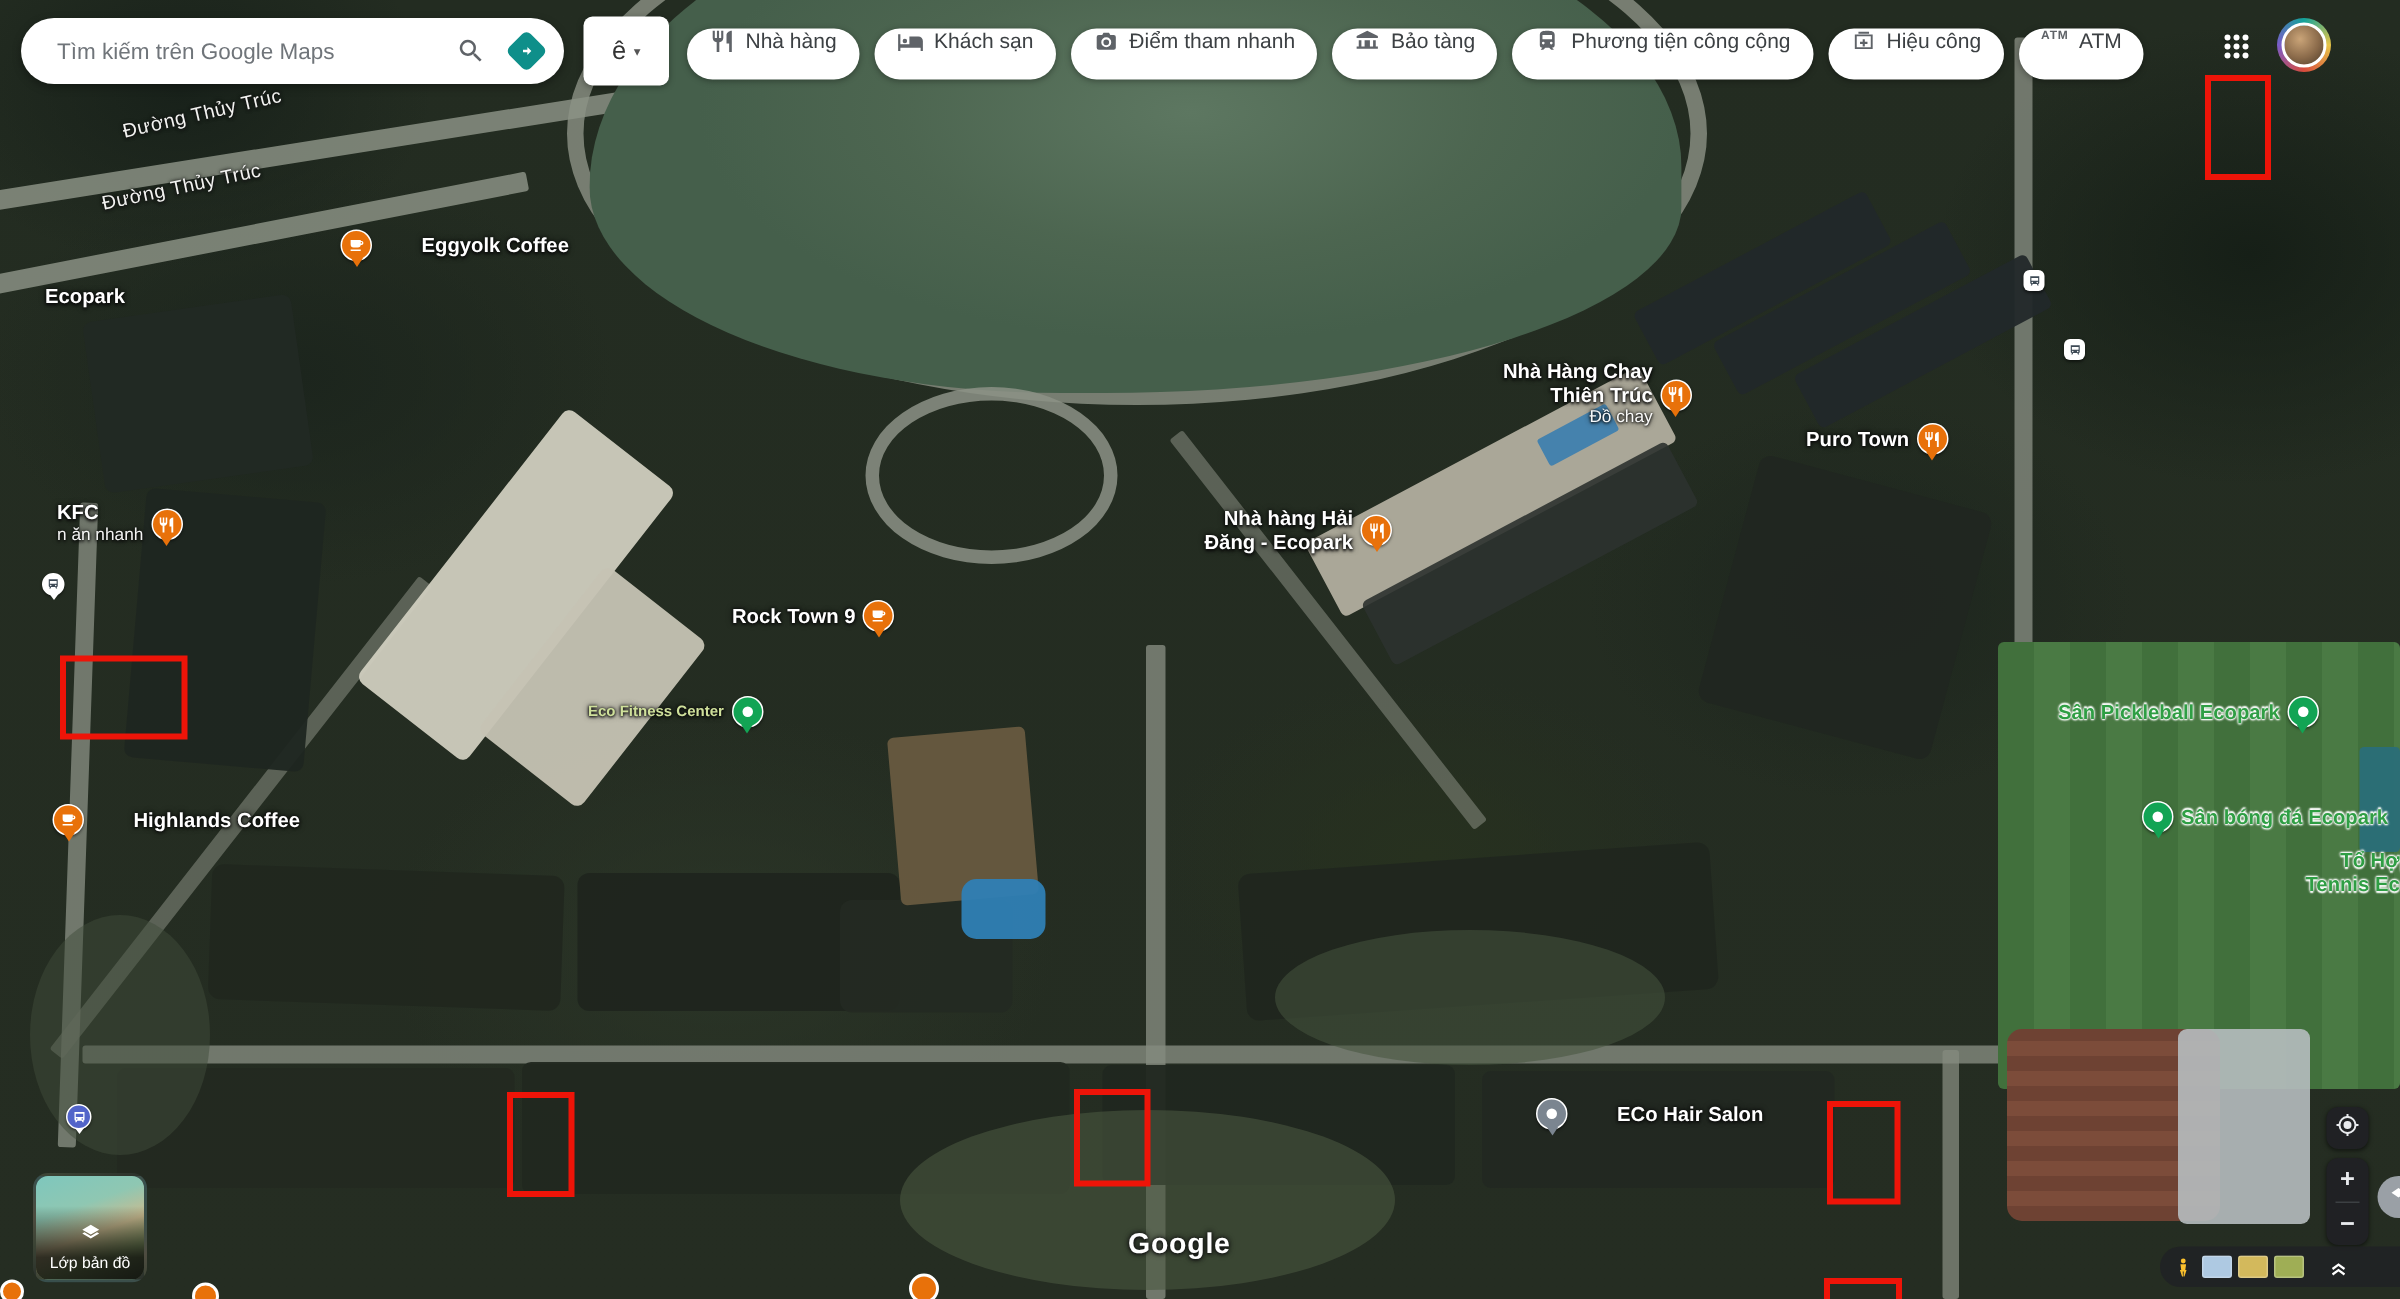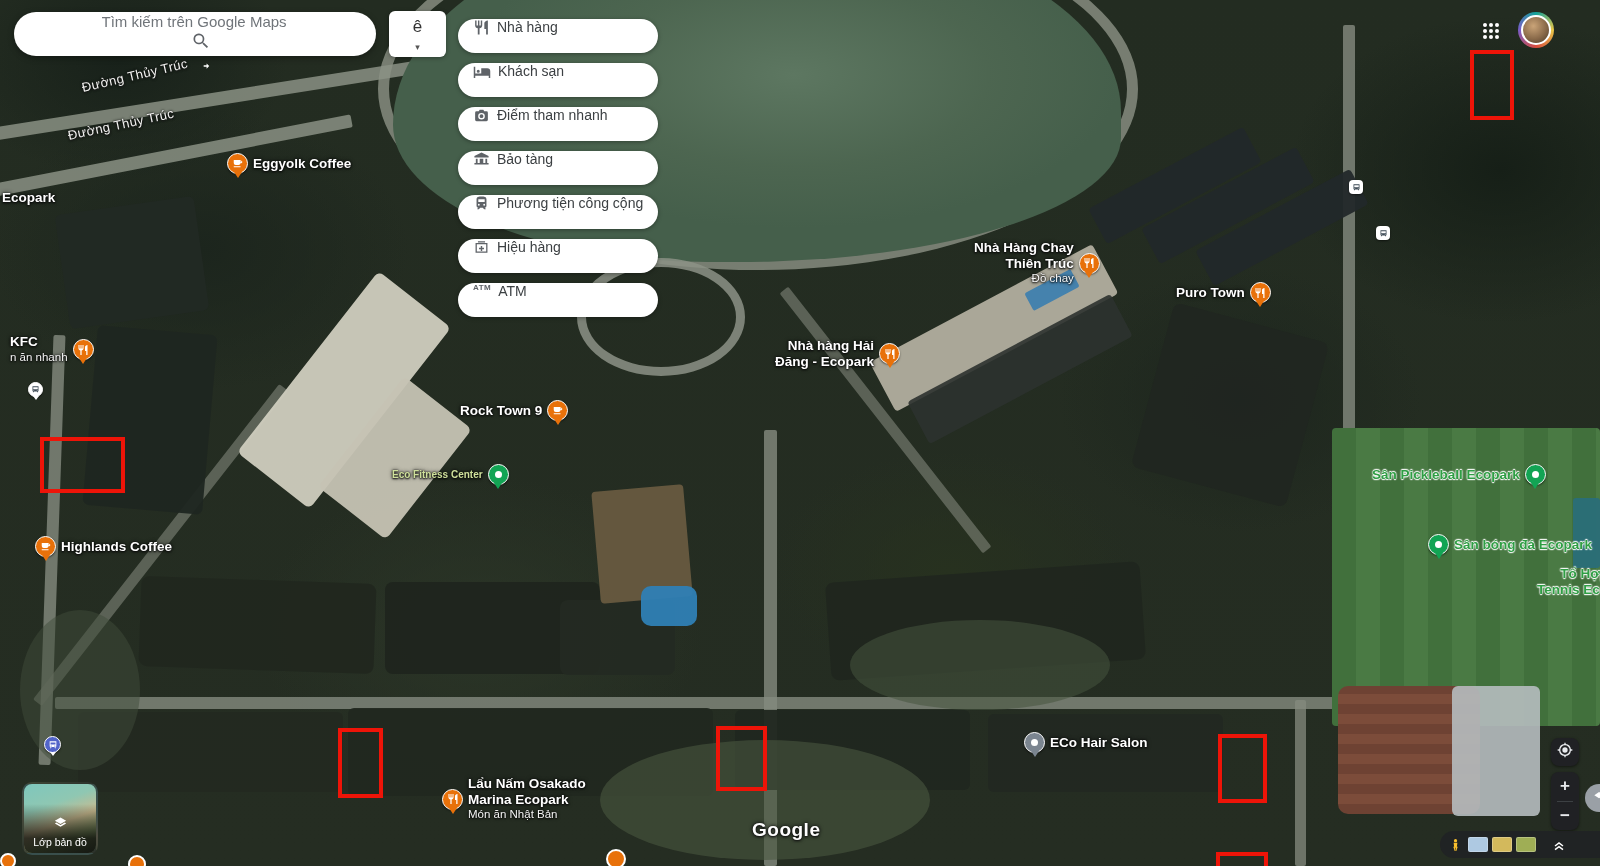--- a/index.html
+++ b/index.html
@@ -25,21 +25,21 @@
     border:9px solid rgba(140,146,134,.85);box-sizing:border-box;}
   
   .poi-layer{position:absolute;inset:0;z-index:40;}
   .road-lbl{position:absolute;color:#f2f2f0;font-size:13px;font-weight:500;letter-spacing:.4px;
     white-space:nowrap;transform-origin:left center;z-index:35;
     text-shadow:0 1px 2px rgba(20,20,20,.9),0 0 2px rgba(20,20,20,.8),0 0 3px rgba(20,20,20,.7);}
   .place{position:absolute;z-index:42;}
   .prow{display:flex;align-items:center;gap:5px;}
   .ptext div{white-space:nowrap;}
   .style-white{color:#fff;font-weight:700;font-size:13.5px;line-height:15.5px;
-    text-shadow:0 1px 2px rgba(10,10,10,.95),0 0 2px rgba(10,10,10,.9),0 0 4px rgba(10,10,10,.8);}
+    text-shadow:0 1px 2px rgba(10,10,10,.95),0 0 2px rgba(10,10,10,.9),0 0 4px rgba(10,10,10,.8);margin-left:28px;}
   .style-lime{color:#cfe09b;font-weight:700;font-size:10px;line-height:15.5px;
     text-shadow:0 1px 2px rgba(10,10,10,.95),0 0 2px rgba(10,10,10,.9),0 0 4px rgba(10,10,10,.8);}
   .style-green{color:#2f9e44;font-weight:700;font-size:13.5px;line-height:15.5px;
     text-shadow:0 0 2px #fff,0 0 2px #fff,0 1px 1px #fff,0 -1px 1px #fff;}
   .ptext .sub{font-weight:400;font-size:11.5px;opacity:.95;}
   .align-right .ptext{text-align:right;}
   
   .pin{position:relative;display:inline-block;flex:0 0 auto;}
   .pin .head{display:flex;align-items:center;justify-content:center;border-radius:50%;
     box-sizing:border-box;border:1.5px solid #fff;width:21px;height:21px;box-shadow:0 1px 2px rgba(0,0,0,.5);}
@@ -63,21 +63,21 @@
   .watermark{position:absolute;left:524px;top:126px;display:flex;align-items:center;gap:16px;z-index:20;pointer-events:none;}
   .wm-cr{font-size:80px;font-weight:800;letter-spacing:2px;color:rgba(28,43,35,.75);line-height:80px;}
   .wm-lines{display:flex;flex-direction:column;}
   .wm-lines div{font-size:33px;font-weight:800;letter-spacing:3px;color:rgba(28,43,35,.65);line-height:37px;white-space:nowrap;}
   .google-logo{position:absolute;left:752px;top:819px;z-index:45;color:#fff;font-size:19px;font-weight:700;letter-spacing:.5px;
     text-shadow:0 1px 2px rgba(20,20,20,.95),0 0 3px rgba(20,20,20,.9),0 0 4px rgba(20,20,20,.8);text-align:right;}
   
   .redbox{position:absolute;z-index:38;border:4px solid #EE1408;box-sizing:border-box;background:transparent;}
   
   .topbar{position:absolute;inset:0;z-index:60;pointer-events:none;}
-  .topbar > *{pointer-events:auto;flex-direction:column;}
+  .topbar > *{pointer-events:auto;}
   .searchbox{position:absolute;left:14px;top:12px;width:362px;height:44px;background:#fff;border-radius:22px;
     display:flex;align-items:center;box-shadow:0 2px 6px rgba(0,0,0,.35);padding:0 10px 0 22px;box-sizing:border-box;}
   .search-input{flex:1;border:none;outline:none;font-size:15px;color:#202124;font-family:inherit;background:transparent;}
   .search-input::placeholder{color:#70757a;}
   .sicon{width:24px;height:24px;display:flex;align-items:center;justify-content:center;cursor:pointer;}
   .dir-btn{position:relative;width:30px;height:30px;margin-left:10px;cursor:pointer;}
   .dir-diamond{position:absolute;inset:5px;background:#0E8F8A;transform:rotate(45deg);border-radius:4px;}
   .dir-btn svg{position:absolute;left:8px;top:8px;}
   .imebox{position:absolute;left:389px;top:11px;width:57px;height:46px;background:#fff;border-radius:6px;
     box-shadow:0 1px 4px rgba(0,0,0,.35);display:flex;align-items:center;justify-content:center;gap:5px;cursor:pointer;}
@@ -352,37 +352,20 @@
               <span class="head">
                 <span class="dot"></span>
               </span>
               <span class="tip"></span>
             </span>
             <div class="ptext style-white">
               <div>ECo Hair Salon</div>
             </div>
           </div>
         </div>
-        <div class="place" style="left: 442px; top: 776px;">
-          <div class="prow">
-            <span class="pin pin-restaurant">
-              <span class="head">
-                <svg viewBox="0 0 24 24" width="12" height="12">
-                  <path fill="#fff" d="M11 9H9V2H7v7H5V2H3v7c0 2.12 1.66 3.84 3.75 3.97V22h2.5v-9.03C11.34 12.84 13 11.12 13 9V2h-2v7zm5-3v8h2.5v8H21V2c-2.76 0-5 2.24-5 4z"></path>
-                </svg>
-              </span>
-              <span class="tip"></span>
-            </span>
-            <div class="ptext style-white">
-              <div>Lẩu Nấm Osakado</div>
-              <div>Marina Ecopark</div>
-              <div class="sub">Món ăn Nhật Bản</div>
-            </div>
-          </div>
-        </div>
         <div class="place" style="left: 44px; top: 736px;">
           <div class="prow">
             <span class="pin pin-bus-blue">
               <span class="head">
                 <svg viewBox="0 0 24 24" width="10" height="10">
                   <path fill="#fff" d="M4 3h16v12a2 2 0 0 1-2 2l1 2.5h-2.2L15.7 17H8.3l-1.1 2.5H5L6 17a2 2 0 0 1-2-2V3zm2 3v5h12V6H6zm1.6 7a1.3 1.3 0 1 0 0 2.6 1.3 1.3 0 0 0 0-2.6zm8.8 0a1.3 1.3 0 1 0 0 2.6 1.3 1.3 0 0 0 0-2.6z"></path>
                 </svg>
               </span>
               <span class="tip"></span>
             </span>
@@ -475,21 +458,21 @@
           </span>
           <span class="chip-label">Phương tiện công cộng</span>
         </button>
         <button class="chip">
           <span class="chip-icon">
             <svg viewBox="0 0 24 24" width="17" height="17">
               <path fill="none" stroke="#5f6368" stroke-width="1.8" d="M4.5 6.5h15v12h-15z"></path>
               <path fill="#5f6368" d="M11 10h2v2.5h2.5v2H13V17h-2v-2.5H8.5v-2H11zM7 3h10v2H7z"></path>
             </svg>
           </span>
-          <span class="chip-label">Hiệu hàng</span>
+          <span class="chip-label">Hiệu công</span>
         </button>
         <button class="chip">
           <span class="chip-icon atm-glyph">ATM</span>
           <span class="chip-label">ATM</span>
         </button>
       </div>
     <span class="appsgrid">
         <span class="dots"></span>
       </span>
     <span class="avatar">

